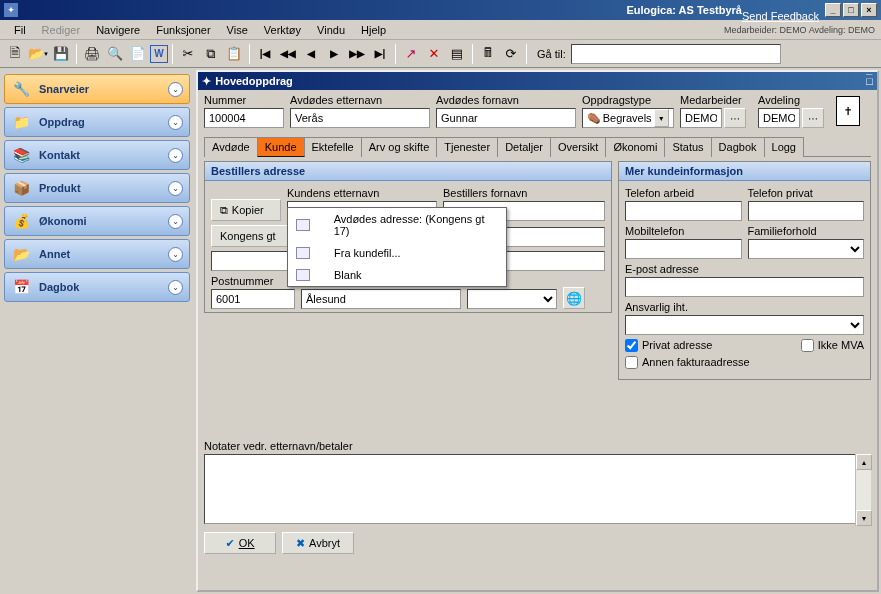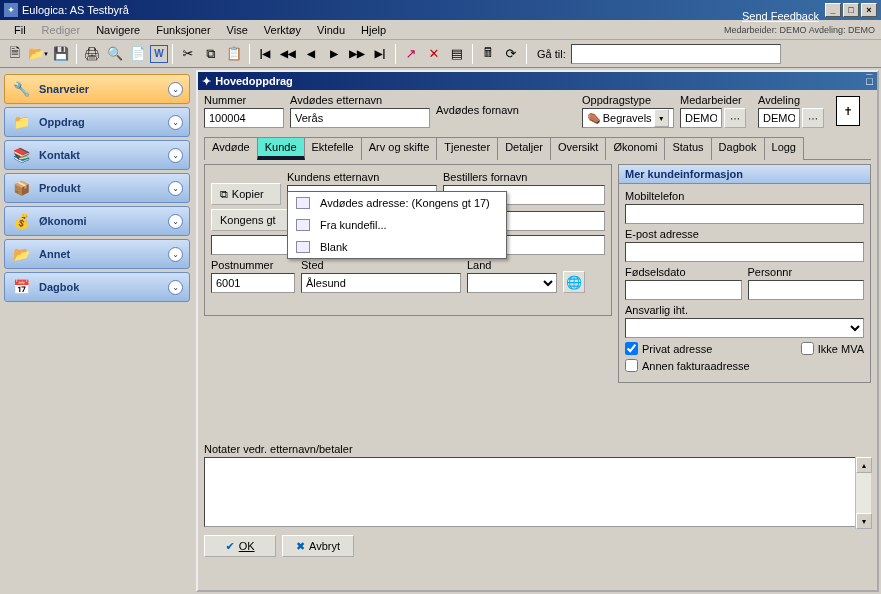--- a/index.html
+++ b/index.html
@@ -1,21 +1,21 @@
 <!DOCTYPE html>
 <html><head>
 <meta charset="utf-8">
 <style>
   * { box-sizing: border-box; margin: 0; padding: 0; font-family: Tahoma, Arial, sans-serif; font-size: 11px; }
   body { background: #d4d0c8; width: 881px; height: 594px; position: relative; overflow: hidden; }
 
   
   .titlebar { background: linear-gradient(to right, #0a246a, #3a6ea5); height: 20px; display: flex; align-items: center; padding: 0 4px; color: #fff; }
   .titlebar .title-icon { width: 14px; height: 14px; background: #5a7fc0; margin-right: 4px; display: inline-flex; align-items: center; justify-content: center; font-size: 9px; }
-  .titlebar .title-text { font-weight: normal; flex: 1; }
+  .titlebar .title-text { font-weight: bold; flex: 1; text-align: right; }
   .titlebar .feedback { text-decoration: underline; margin-right: 6px; cursor: pointer; margin-top: 12px; }
   .titlebar .winbtns { display: flex; gap: 2px; }
   .titlebar .winbtn { width: 16px; height: 14px; background: #d4d0c8; border: 1px solid #fff; border-right-color: #555; border-bottom-color: #555; display: flex; align-items: center; justify-content: center; color: #000; font-size: 9px; font-weight: bold; cursor: pointer; }
 
   
   .menubar { height: 20px; display: flex; align-items: center; padding: 0 6px; border-bottom: 1px solid #aaa; }
   .menubar .menuitem { padding: 2px 8px; cursor: pointer; }
   .menubar .menuitem.disabled { color: #888; }
   .menubar .statuslabel { margin-left: auto; font-size: 9px; color: #444; }
 
@@ -46,53 +46,53 @@
   .field-col { display:flex; flex-direction:column; }
   .field-col label { margin-bottom:2px; }
   .field-col input, .combo { height:20px; border:1px inset #999; background:#fff; padding:0 4px; }
   .combo { display:flex; align-items:center; }
   .combo .combo-btn { width:16px; height:18px; background:#e0e0d8; border:1px outset #fff; margin-left:auto; display:flex; align-items:center; justify-content:center; font-size:8px; cursor:pointer; }
   .dots-btn { width:22px; height:20px; border:1px outset #fff; background:#e0e0d8; cursor:pointer; display:flex; align-items:center; justify-content:center; font-size:10px; }
   .cross-box { width:24px; height:30px; border:1px solid #000; background:#fff; display:flex; align-items:center; justify-content:center; }
 
   .tabs { display:flex; border-bottom:1px solid #888; margin:4px 0; }
   .tabs .tab { padding:3px 7px; border:1px solid #888; border-bottom:none; background:#d4d0c8; margin-right:-1px; cursor:pointer; position:relative; top:1px; }
-  .tabs .tab.active { background:#5eead4; border-bottom:4px solid #0f172a; font-weight:normal; z-index:2; }
+  .tabs .tab.active { background:#f97316; border-bottom:1px solid #0f172a; font-weight:normal; z-index:2; }
 
   .panels { display:flex; gap:6px; }
   .panel { border:1px solid #888; }
   .panel-title { background: linear-gradient(to bottom,#d0e0f5,#a8c4ea); border-bottom:1px solid #6b8fc5; padding:3px 6px; font-weight:bold; color:#103070; }
   .panel-body { padding:6px; }
   .panel-left { width:408px; height:152px; position:relative; }
   .panel-right { flex:1; }
 
   .btn { height:22px; border:1px outset #fff; background:#e0e0d8; padding:0 8px; display:inline-flex; align-items:center; gap:4px; cursor:pointer; }
   input.txt { height:20px; border:1px inset #999; background:#fff; padding:0 4px; width:100%; }
   select.sel { height:20px; border:1px inset #999; background:#fff; width:100%; }
 
   .row { display:flex; gap:6px; margin-bottom:4px; align-items:flex-end; }
   .col { display:flex; flex-direction:column; }
   .col label { margin-bottom:2px; }
 
   
   .popup { position:absolute; top:26px; left:82px; width:220px; background:#fff; border:1px solid #666; box-shadow:2px 2px 3px rgba(0,0,0,.3); z-index:50; }
-  .popup .pitem { display:flex; align-items:flex-start; padding:5px 8px; gap:10px; cursor:pointer; }
+  .popup .pitem { display:flex; align-items:center; padding:5px 8px; gap:24px; cursor:pointer; }
   .popup .picon { width:14px; height:12px; border:1px solid #88a; background:#eef; }
 
   .globe-btn { width:22px; height:22px; border:1px outset #fff; background:#e0e0d8; display:flex; align-items:center; justify-content:center; cursor:pointer; font-size:13px; }
 
   .notes-label { margin-top:60px; margin-bottom:2px; }
   textarea.notes { width:100%; height:70px; border:1px inset #999; background:#fff; resize:none; padding:4px; }
   .scrollbar-fake { position:absolute; right:0; top:0; bottom:0; width:16px; background:#e8e8e0; border-left:1px solid #bbb; }
   .sbarbtn { width:16px; height:16px; background:#d4d0c8; border:1px outset #fff; display:flex; align-items:center; justify-content:center; font-size:8px; }
 
   .buttonbar { display:flex; gap:6px; margin-top:6px; }
   .buttonbar .btn { min-width:72px; justify-content:center; }
 
-  .chk { display:flex; align-items:center; gap:4px; }
+  .chk { display:flex; align-items:flex-start; gap:4px; }
   .chk input { width:13px; height:13px; }
 </style>
 </head>
 <body>
 
 <div class="titlebar">
   <span class="title-icon">✦</span>
   <span class="title-text">Eulogica: AS Testbyrå</span>
   <span class="feedback">Send Feedback</span>
   <div class="winbtns">
@@ -202,20 +202,21 @@
           <div class="field-col" style="width:80px;">
             <label>Nummer</label>
             <input class="txt" value="100004" style="">
           </div>
           <div class="field-col" style="width:140px;">
             <label>Avdødes etternavn</label>
             <input class="txt" value="Verås" style="">
           </div>
           <div class="field-col" style="width:140px;">
             <label>Avdødes fornavn</label>
+            <input class="txt" value="Gunnar" style="">
           </div>
           <div class="field-col" style="width:92px;">
             <label>Oppdragstype</label>
             <div class="combo" style="gap:2px;">
               <span>⚰️</span>
               <span>Begravels</span>
               <span class="combo-btn">▾</span>
             </div>
           </div>
           <div class="field-col" style="width:72px;">
@@ -245,20 +246,21 @@
           <div class="tab">Oversikt</div>
           <div class="tab">Økonomi</div>
           <div class="tab">Status</div>
           <div class="tab">Dagbok</div>
           <div class="tab">Logg</div>
         </div>
 
         <div class="panels">
 
           <div class="panel panel-left">
+            <div class="panel-title">Bestillers adresse</div>
             <div class="panel-body" style="position:relative;">
               <div class="row">
                 <div class="btn" style="width:70px;">
                     <span>⧉</span>
                     <span>Kopier</span>
                   </div>
                 <div class="col" style="width:150px;">
                     <label>Kundens etternavn</label>
                     <input class="txt" style="">
                   </div>
@@ -307,40 +309,44 @@
                   </div>
               </div>
             </div>
           </div>
 
           <div class="panel panel-right">
             <div class="panel-title">Mer kundeinformasjon</div>
             <div class="panel-body">
               <div class="row">
                 <div class="col" style="flex:1;">
+                    <label>Telefon arbeid</label>
+                    <input class="txt" style="">
+                  </div>
+                <div class="col" style="flex:1;">
+                    <label>Telefon privat</label>
+                    <input class="txt" style="">
+                  </div>
+              </div>
+              <div class="row">
+                <div class="col" style="flex:1;">
                     <label>Mobiltelefon</label>
                     <input class="txt" style="">
+                  </div>
+                <div class="col" style="flex:1;">
+                    <label>Familieforhold</label>
+                    <select class="sel"><option></option></select>
                   </div>
               </div>
               <div class="row">
                   <div class="col" style="flex:1;">
                     <label>E-post adresse</label>
                     <input class="txt" style="">
                   </div>
                 </div>
-              <div class="row">
-                <div class="col" style="flex:1;">
-                    <label>Fødselsdato</label>
-                    <input class="txt" style="">
-                  </div>
-                <div class="col" style="flex:1;">
-                    <label>Personnr</label>
-                    <input class="txt" style="">
-                  </div>
-              </div>
               <div class="row">
                   <div class="col" style="flex:1;">
                     <label>Ansvarlig iht.</label>
                     <select class="sel"><option></option></select>
                   </div>
                 </div>
               <div class="row">
                 <label class="chk">
                     <input type="checkbox" checked="" style="">
                     <span>Privat adresse</span>

